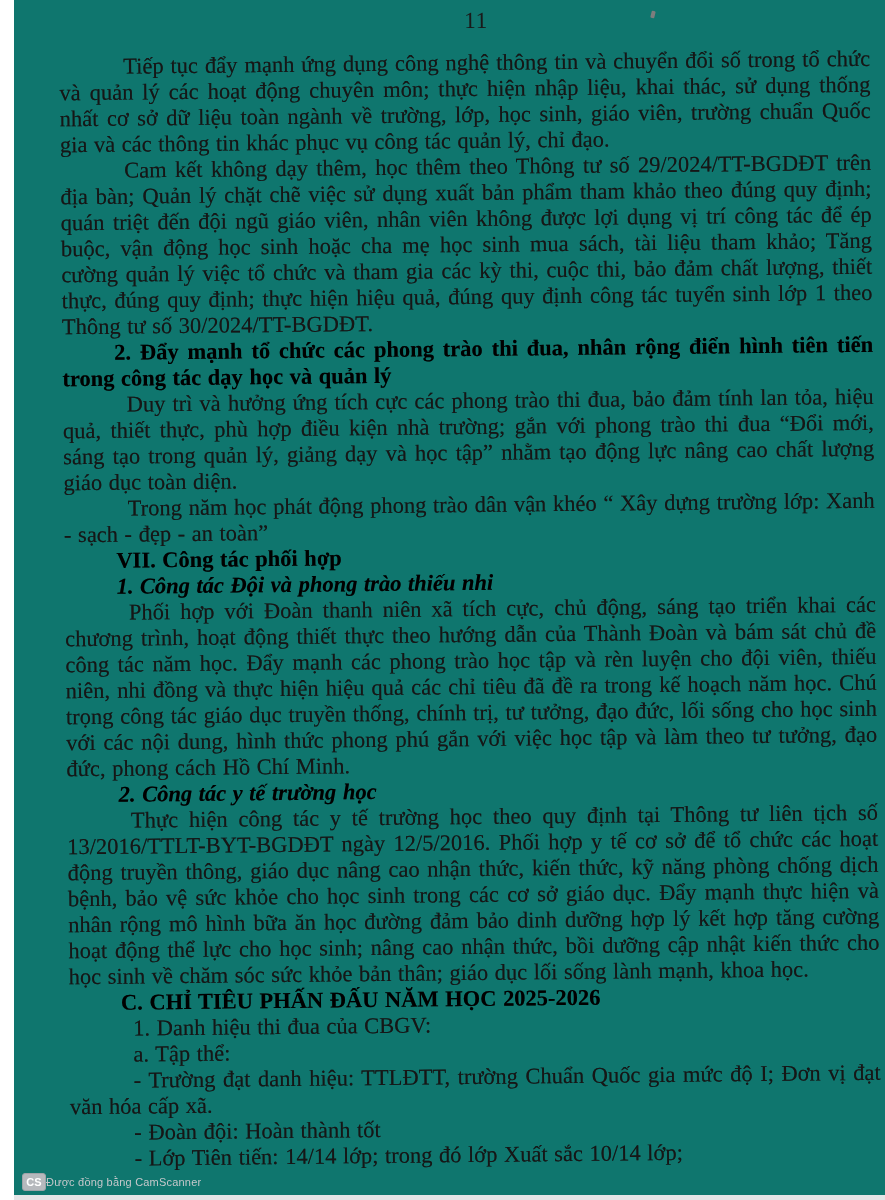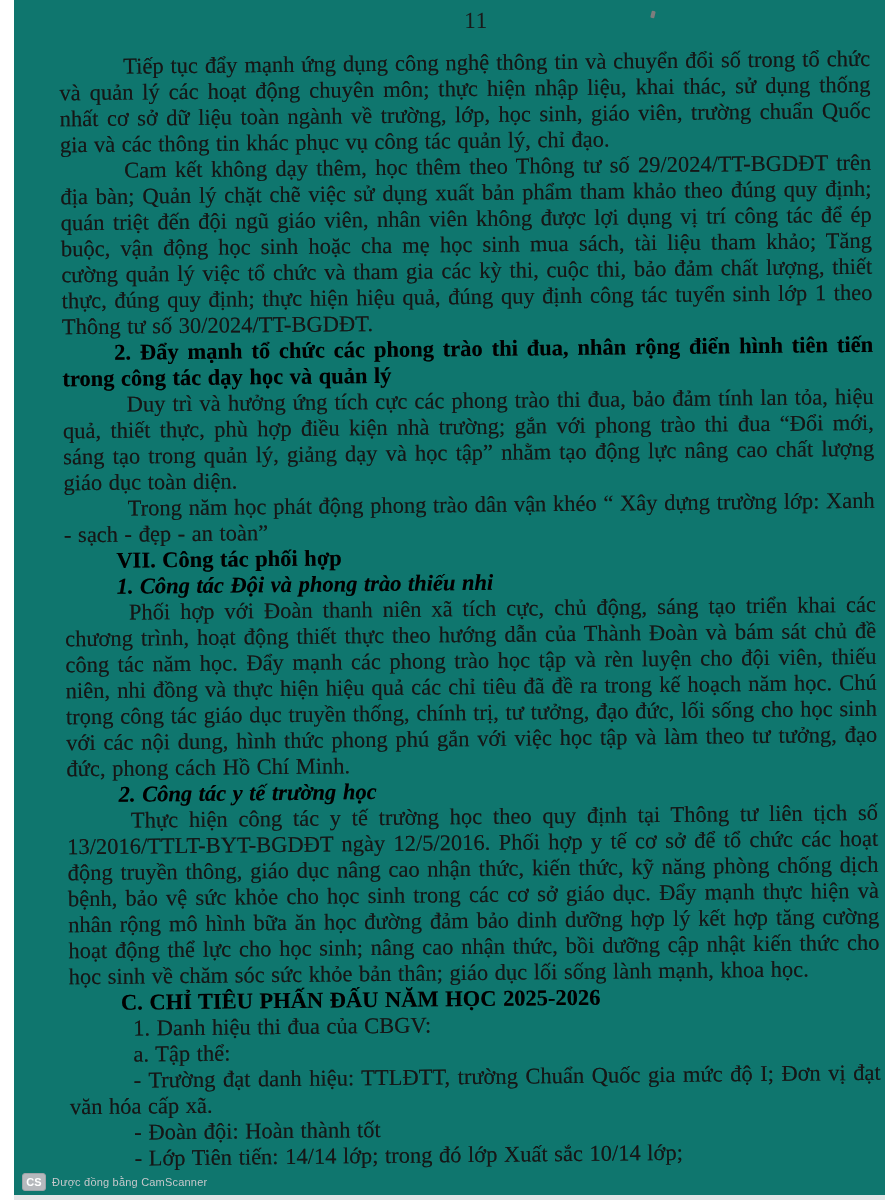--- a/index.html
+++ b/index.html
@@ -63,21 +63,20 @@
     background: #7d7d7d;
     transform: rotate(14deg);
     border-radius: 1px;
   }
   .watermark {
     position: absolute;
     left: 8px;
     bottom: 9px;
     display: flex;
     align-items: center;
-    gap: 6px;
     font-family: "Liberation Sans", sans-serif;
   }
   .cs-logo {
     width: 24px;
     height: 18px;
     background: #b6b9bd;
     border: 1px solid #a0a3a8;
     border-radius: 3px;
     color: #ffffff;
     font-size: 11px;

